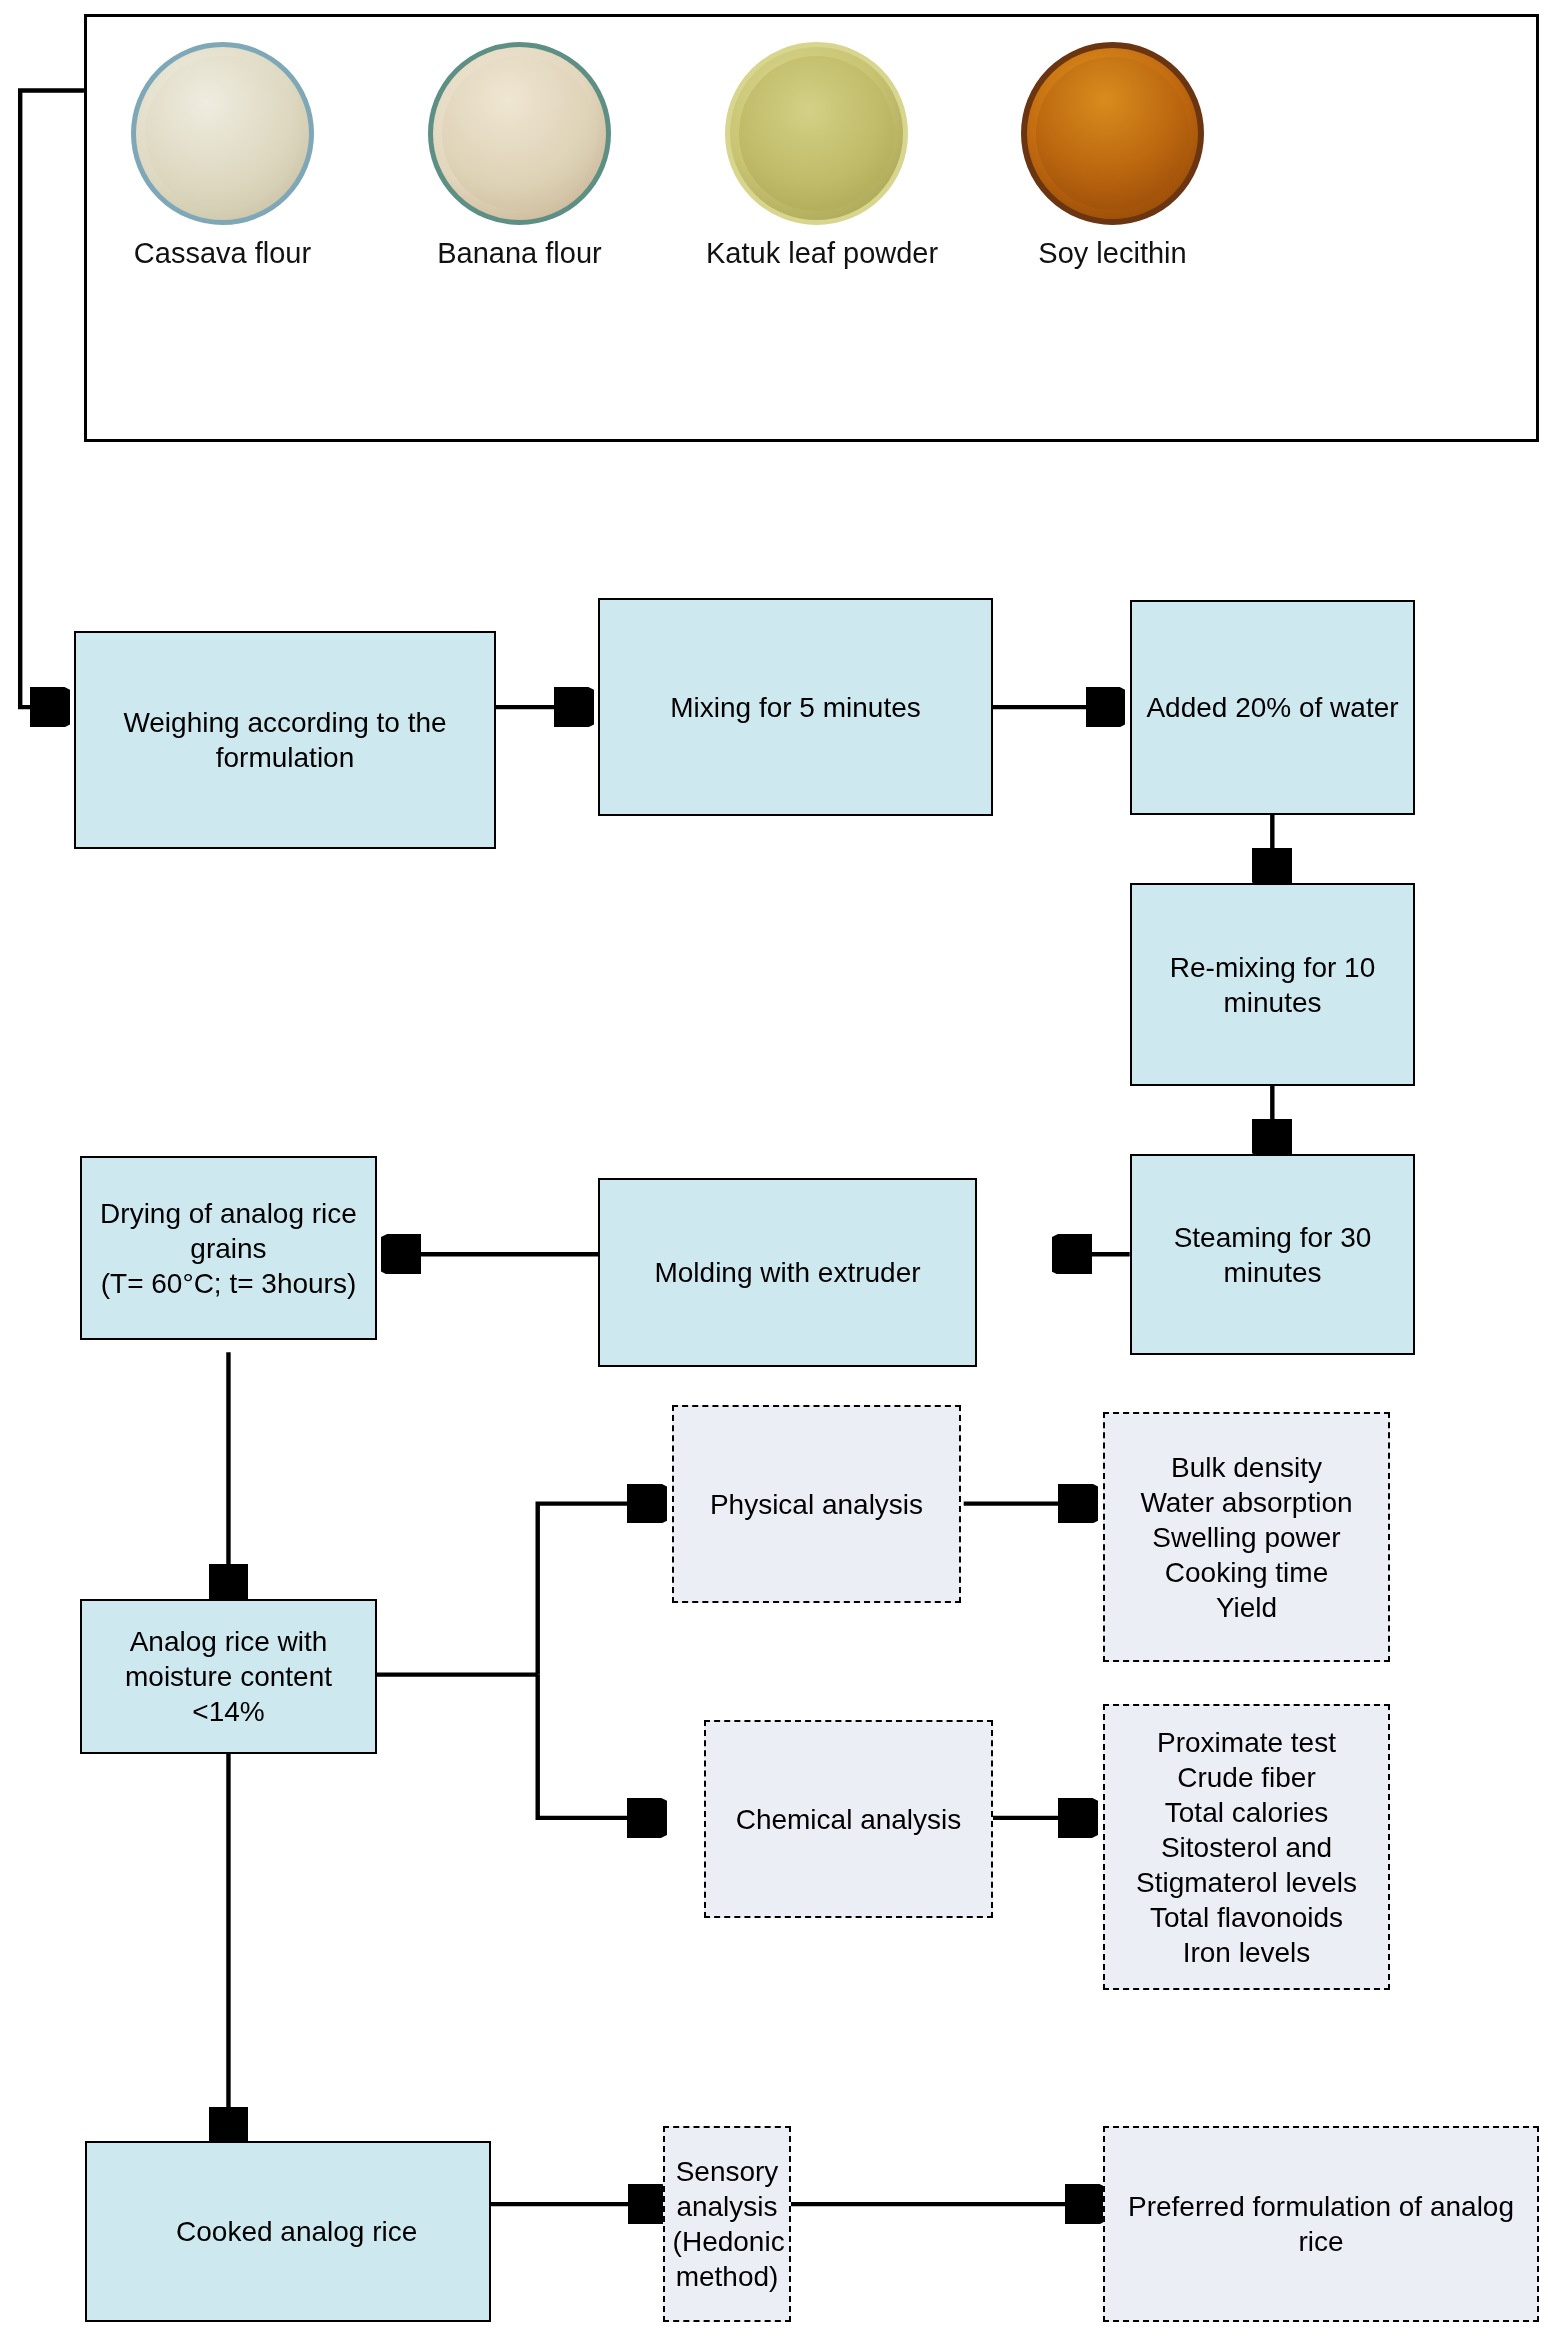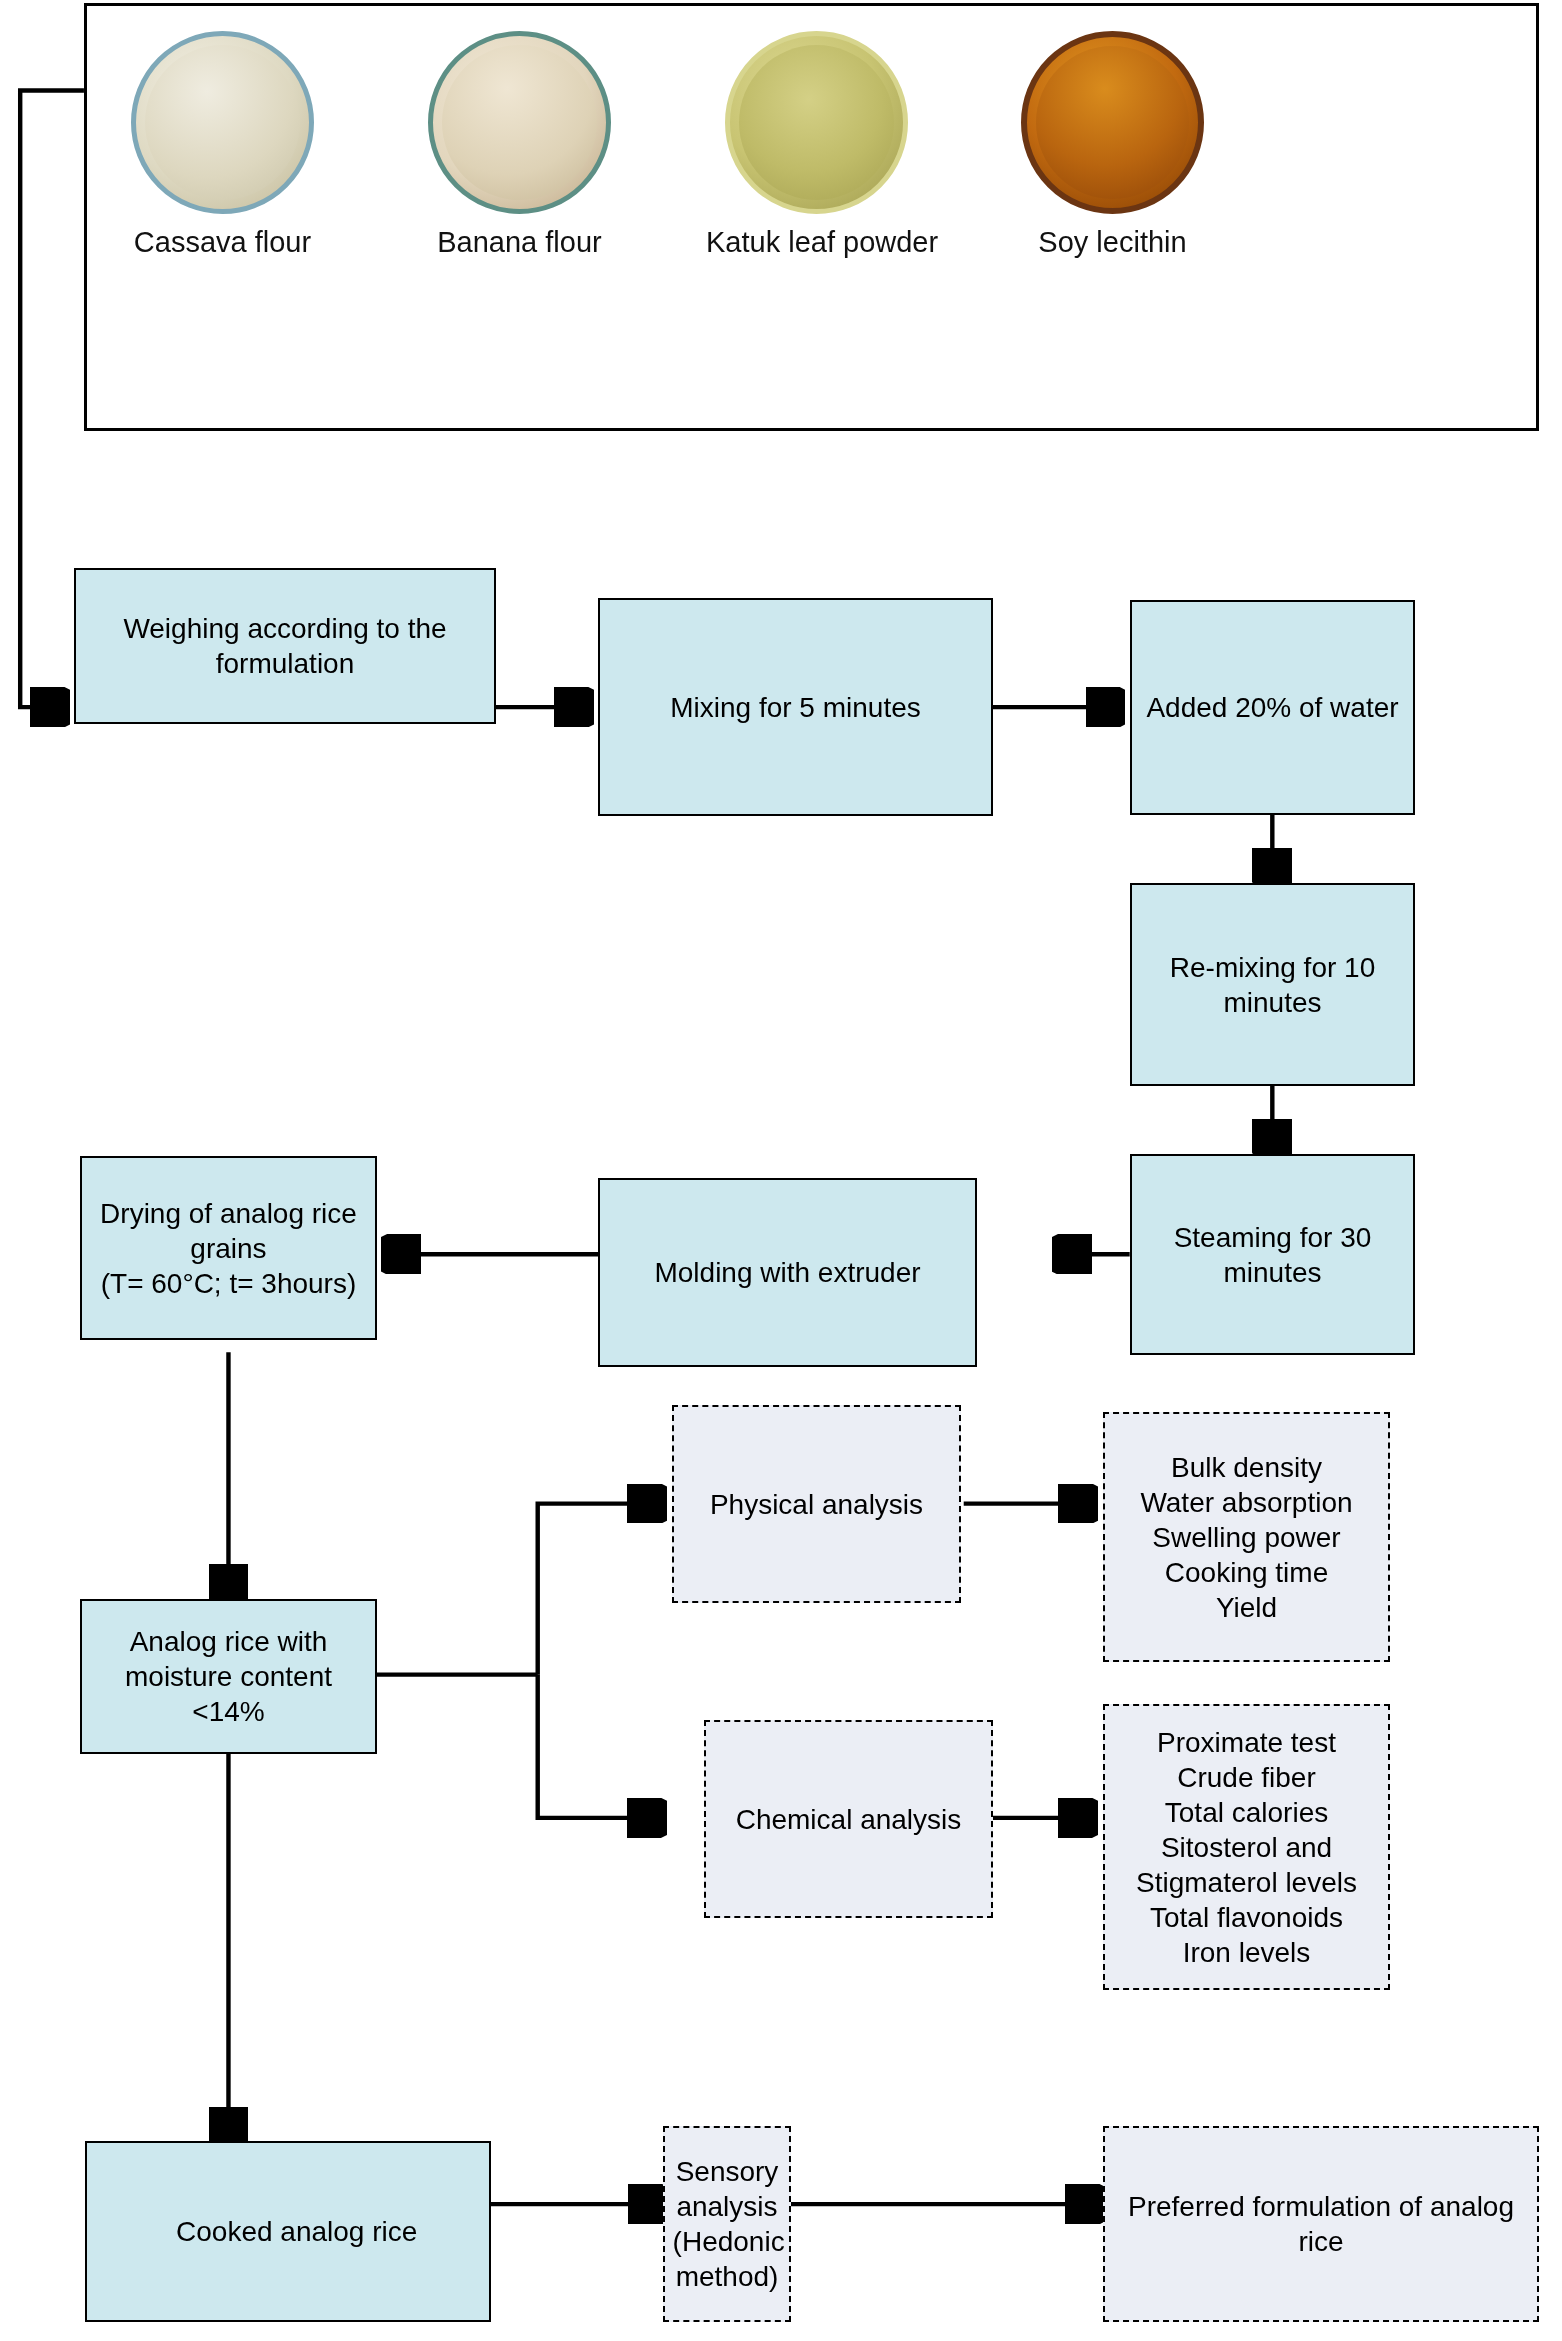--- a/index.html
+++ b/index.html
@@ -1,21 +1,21 @@
 <!DOCTYPE html>
 <html style="font-size:10px"><head>
 <meta charset="utf-8">
 <style>
   html,body{margin:0;padding:0;background:#ffffff;}
   body{font-family:"Liberation Sans",sans-serif;}
   #page{position:relative;width:1562px;height:2342px;background:#fff;overflow:hidden;}
 
   
   .photo-panel{
-    position:absolute;left:84px;top:3px;width:1455px;height:428px;
+    position:absolute;left:84px;top:14px;width:1455px;height:428px;
     border:3.8px solid #000;background:#fff;box-sizing:border-box;
   }
   .dish-row{position:absolute;left:0;top:0;width:100%;height:100%;}
   .dish-wrap{position:absolute;top:25px;width:221px;text-align:center;}
   .dish{
     width:183px;height:183px;border-radius:50%;margin:0 auto;
     box-sizing:border-box;position:relative;
   }
   .dish .inner{position:absolute;inset:8.8px;border-radius:50%;}
   .dish-label{
@@ -112,21 +112,21 @@
         <div class="dish" style="background:radial-gradient(circle at 42% 30%, #e09520 0%, #c26a10 50%, #9c4f08 80%, #7b3a05 100%);
                     border:6.3px solid #6b3512;">
           <div class="inner" style="background:radial-gradient(circle at 45% 28%, #d98c1d 0%, #b9650f 55%, #8f4407 100%);"></div>
         </div>
         <div class="dish-label">Soy lecithin</div>
       </div>
 
     </div>
   </div>
 
-  <div class="node solid" style="left:74px;top:568px;width:422px;height:156px;">
+  <div class="node solid" style="left:74px;top:631px;width:422px;height:218px;">
     <span class="txt">Weighing according to the formulation</span>
   </div>
 
   <div class="node solid" style="left:598px;top:598px;width:395px;height:218px;">
     <span class="txt">Mixing for 5 minutes</span>
   </div>
 
   <div class="node solid" style="left:1130px;top:600px;width:285px;height:215px;">
     <span class="txt">Added 20% of water</span>
   </div>

